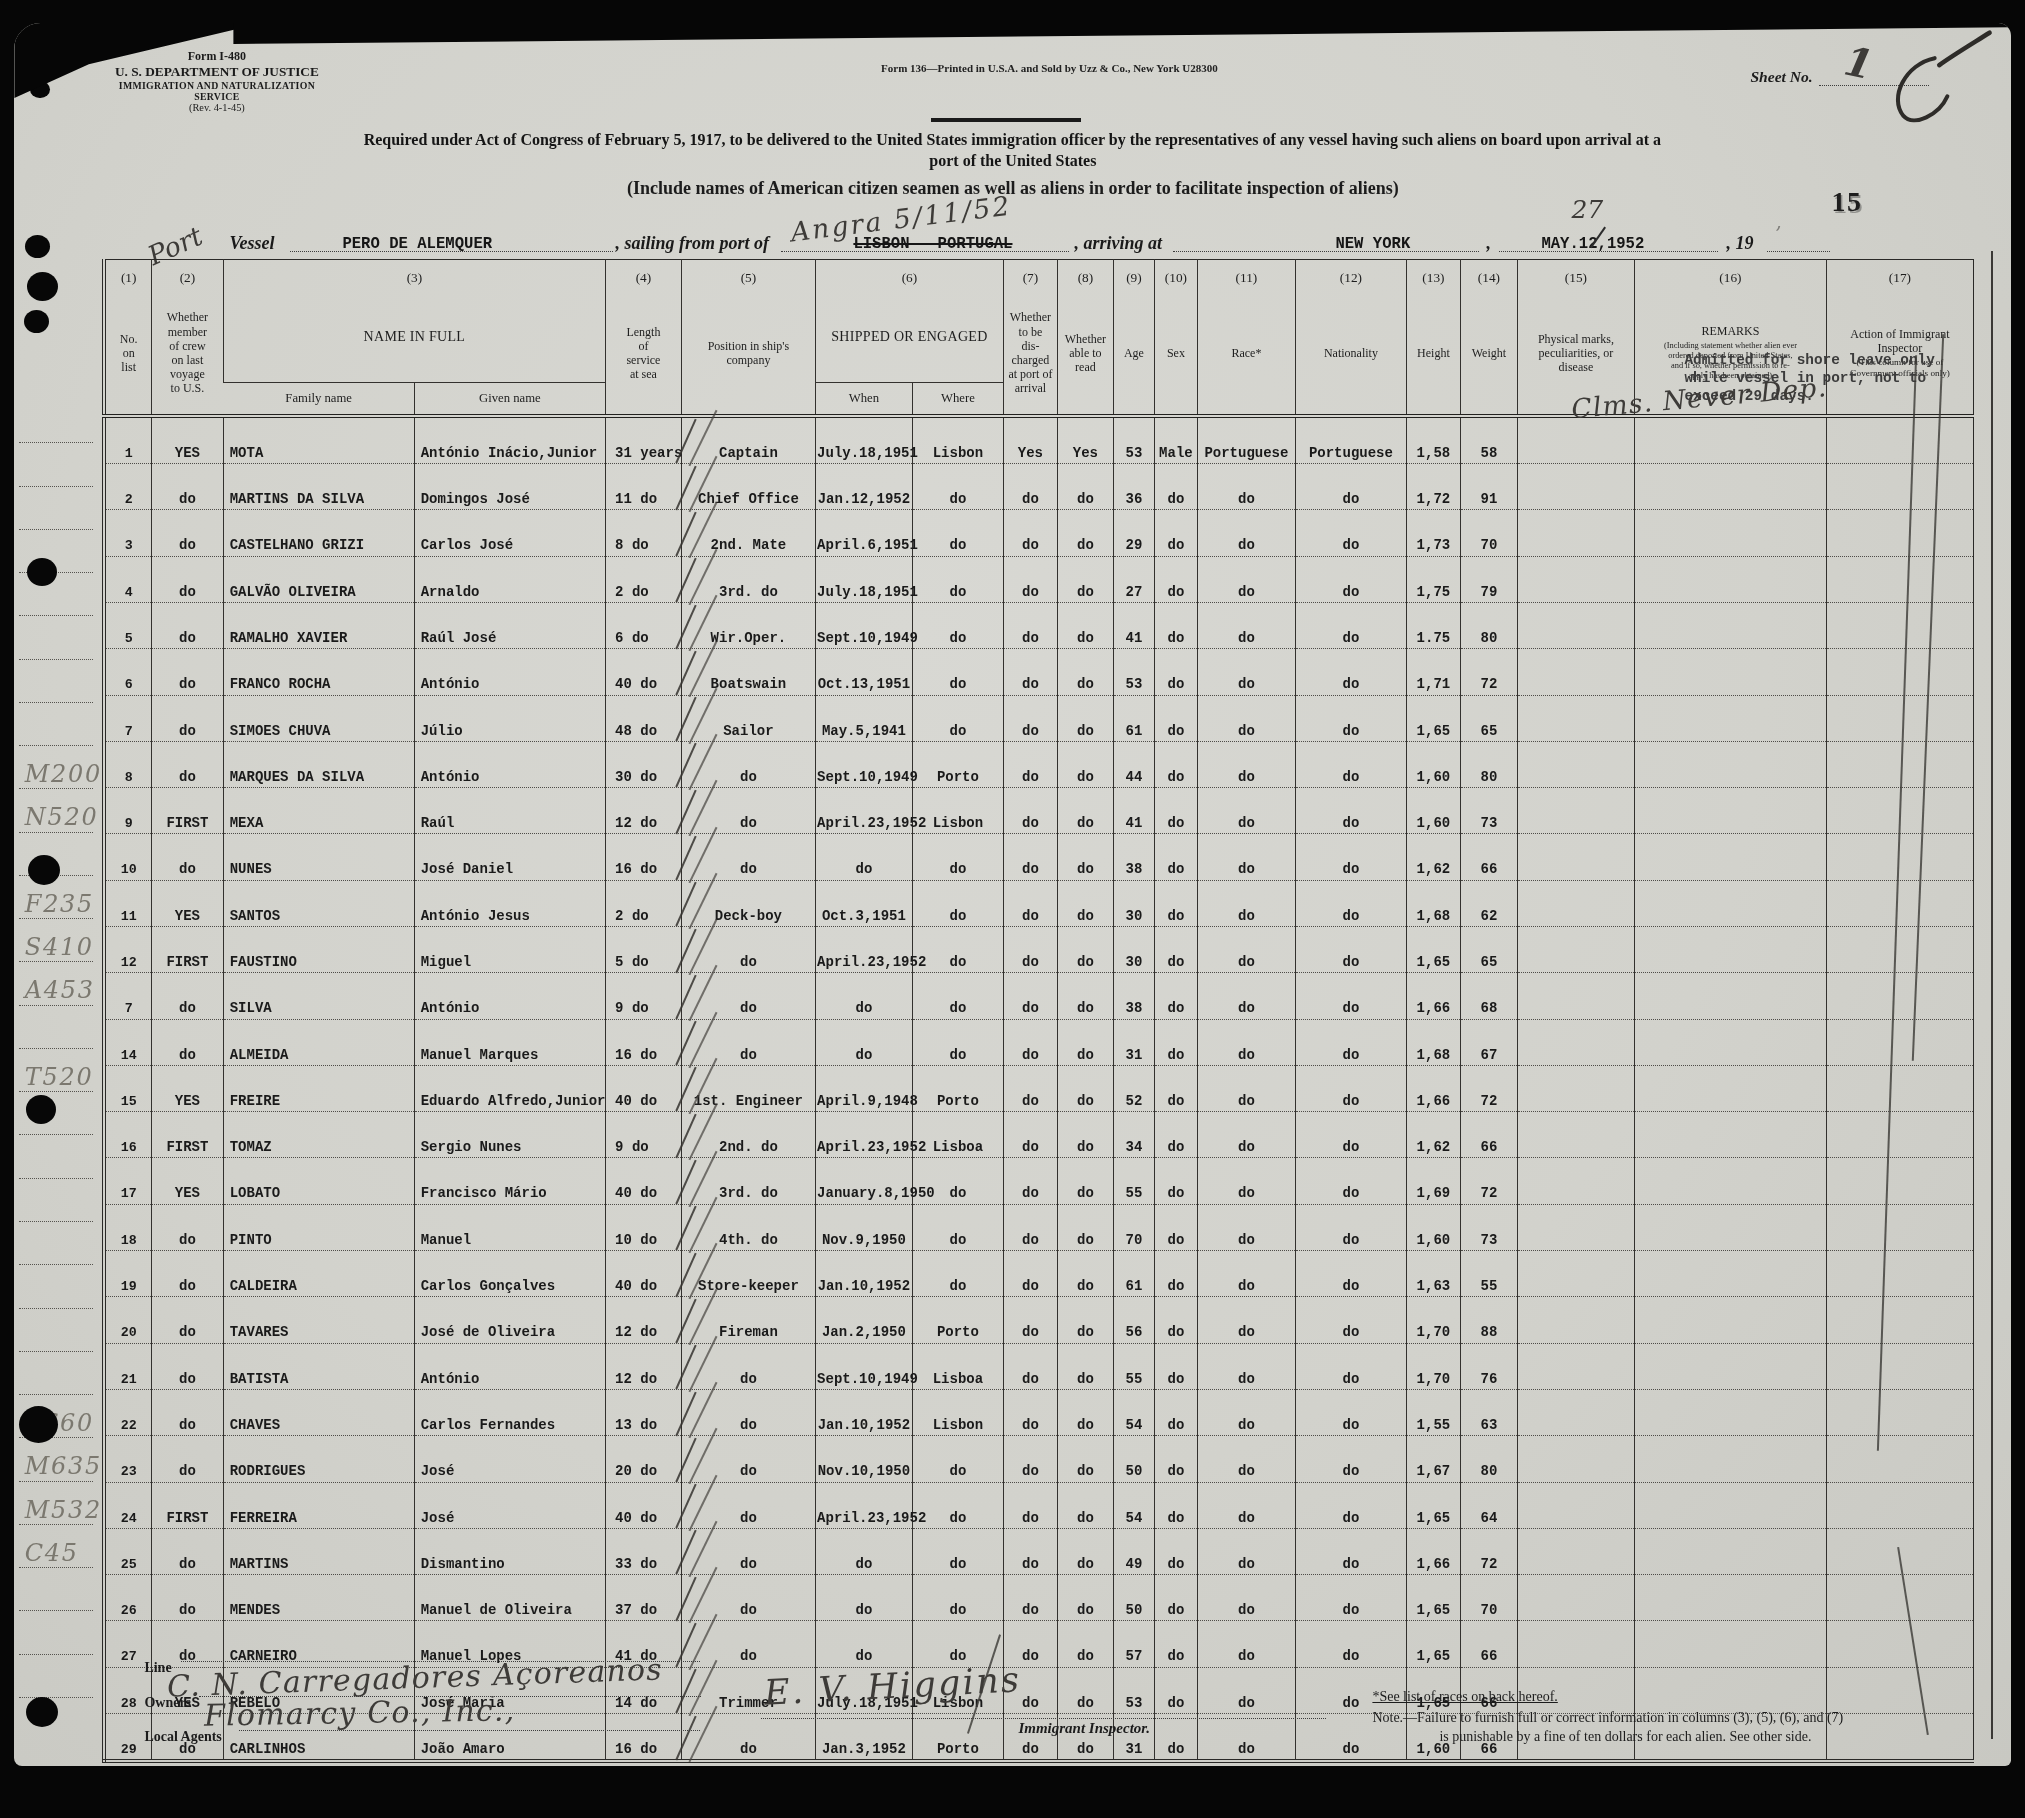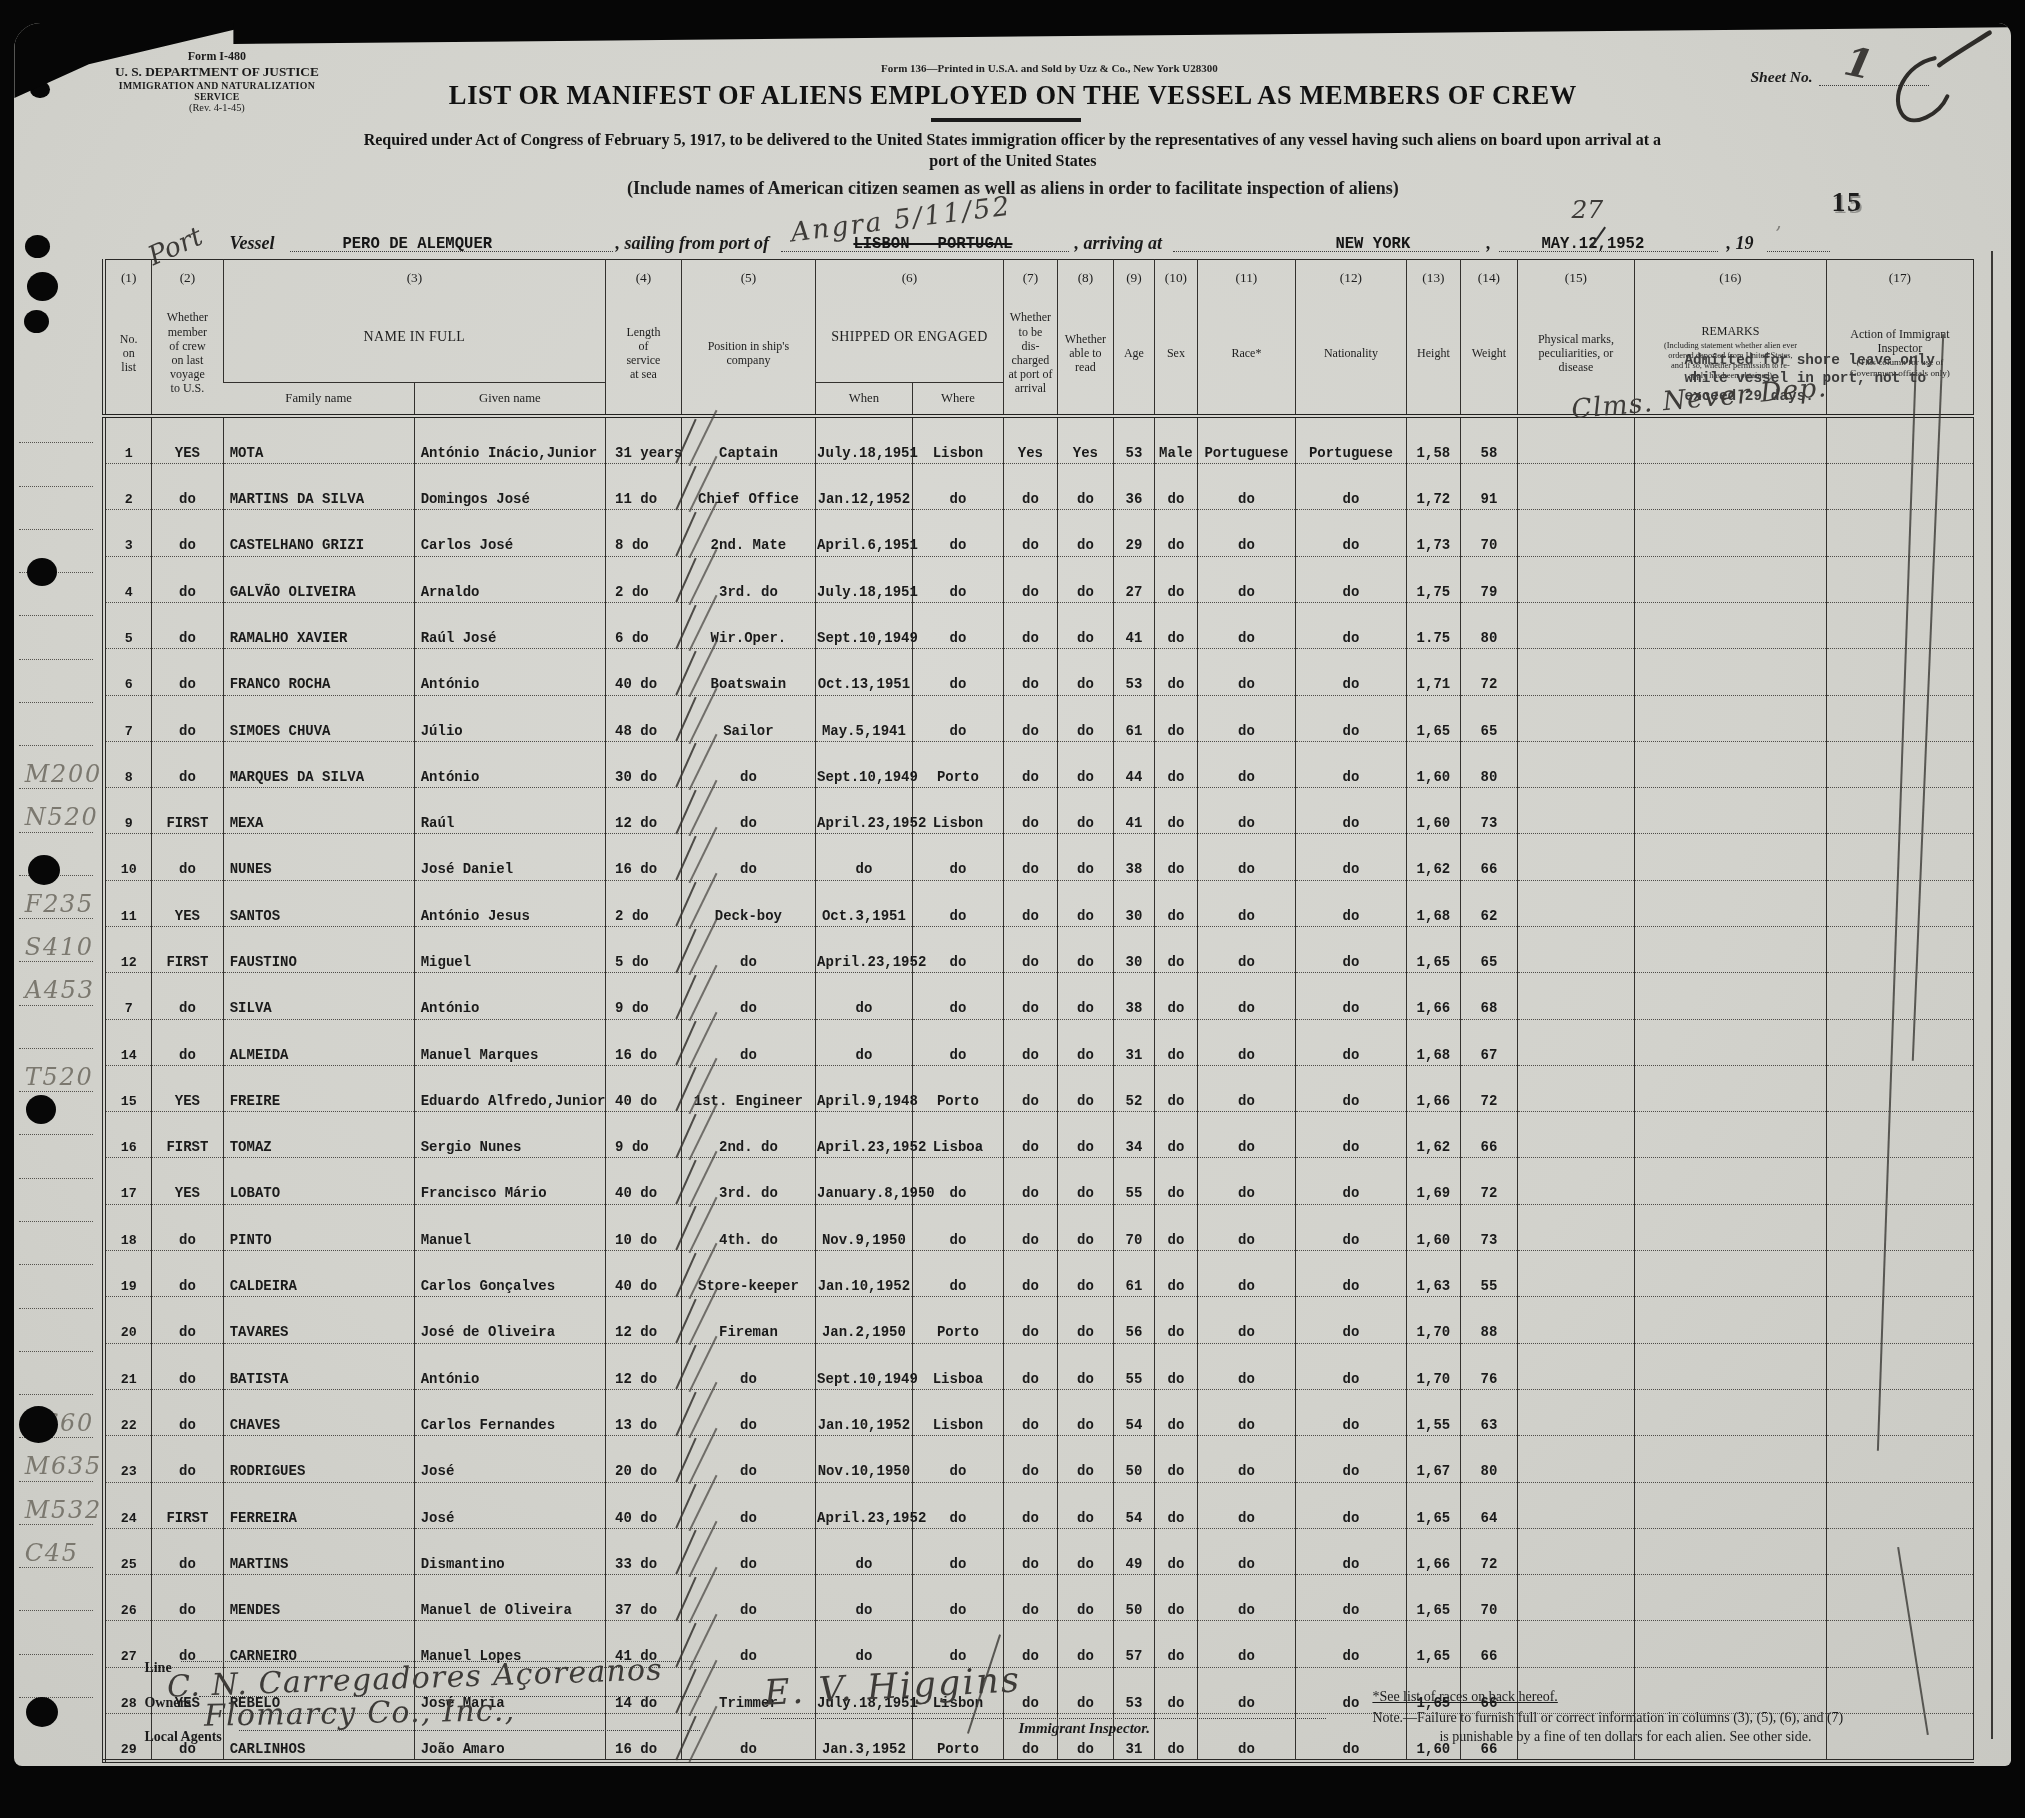--- a/index.html
+++ b/index.html
@@ -123,21 +123,20 @@
   </div>
   <div class="print-line">Form 136—Printed in U.S.A. and Sold by Uzz &amp; Co., New York    U28300</div>
   <div class="sheet-no">Sheet No.</div>
   <div class="sheet-dots"></div>
   <span class="hand sheet-one">1</span>
   <svg class="check-svg" width="156" height="110" viewBox="0 0 270 190">
     <path d="M245,8 C210,30 180,48 158,64" stroke="#2e2c29" stroke-width="8" fill="none" stroke-linecap="round"></path>
     <path d="M150,52 C100,62 70,120 96,152 C114,172 158,150 172,118" stroke="#2e2c29" stroke-width="7" fill="none" stroke-linecap="round"></path>
   </svg>
 
-  <div class="page-title">LIST OR MANIFEST OF ALIENS EMPLOYED ON THE VESSEL AS MEMBERS OF CREW</div>
   <div class="title-rule"></div>
   <div class="req1">Required under Act of Congress of February 5, 1917, to be delivered to the United States immigration officer by the representatives of any vessel having such aliens on board upon arrival at a</div>
   <div class="req2">port of the United States</div>
   <div class="include-line">(Include names of American citizen seamen as well as aliens in order to facilitate inspection of aliens)</div>
   <div class="page-stamp">15</div>
 
   <div class="vline">
     <span class="hand port-note">Port</span>
     <span class="vlabel" style="left:215px;">Vessel</span>
     <span class="dotl" style="left:276px;width:323px;"></span>

